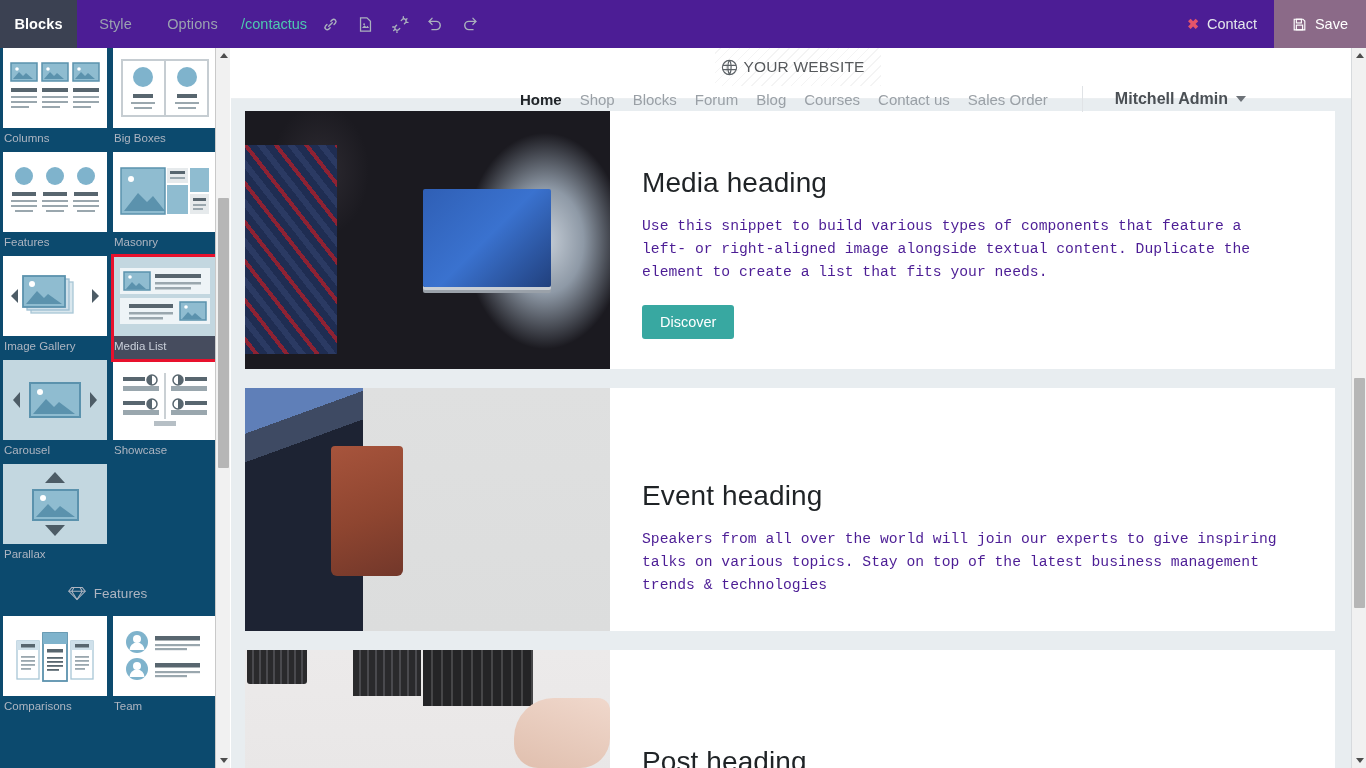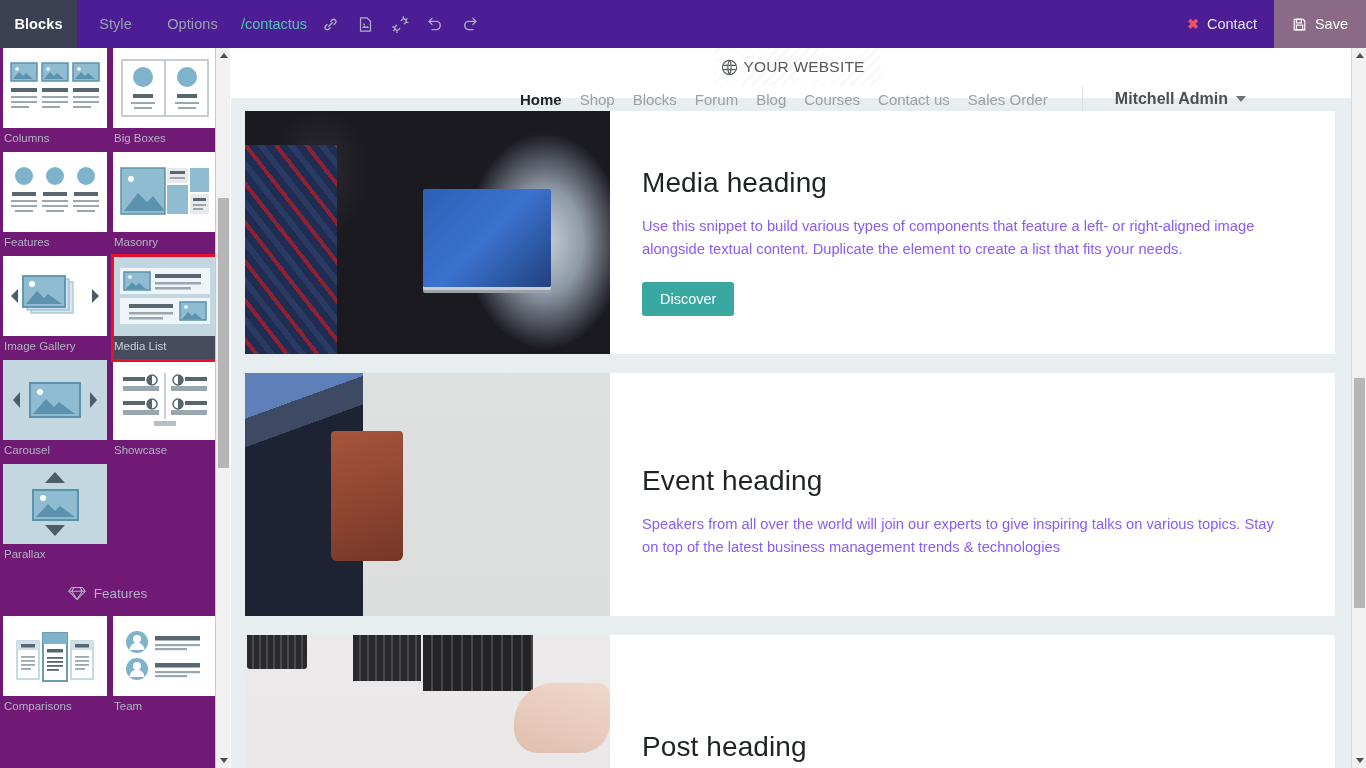--- a/index.html
+++ b/index.html
@@ -47,21 +47,21 @@
   .save-btn {
     display: flex; align-items: center; gap: 8px;
     padding: 16px 18px; height: 48px; cursor: pointer;
     background: #8b6a88; color: #ffffff; font-size: 14.5px;
   }
   .save-ico { display: flex; }
 
   
   .sidebar {
     position: absolute; top: 48px; left: 0; width: 215px; height: 720px;
-    background: #701a75;
+    background: #0c4a6e;
     overflow: hidden;
   }
   .sidebar-inner { position: absolute; top: -6px; left: 0; width: 215px; }
   .block-grid {
     display: grid; grid-template-columns: 104px 104px;
     gap: 0px 6px; padding: 6px 3px 0 3px;
   }
   .block-cell { width: 104px; padding-bottom: 8px; position: relative; }
   .block-thumb {
     width: 104px; height: 80px; background: #ffffff;
@@ -123,21 +123,21 @@
   .user-name { font-size: 16px; color: #4b5055; font-weight: 600; white-space: nowrap; }
   .caret { width:0; height:0; border-left:5px solid transparent; border-right:5px solid transparent; border-top:6px solid #6d7278; }
 
   .page-body { padding: 12px 16px 0 14px; }
   .media-row {
     display: flex; background: #ffffff; margin-bottom: 19px; min-height: 243px;
   }
   .media-img { width: 365px; flex: 0 0 365px; overflow: hidden; position: relative; }
   .media-text { flex: 1 1 auto; padding: 56px 42px 30px 32px; }
   .media-h { font-size: 28px; font-weight: 400; color: #1f2326; margin-bottom: 16px; letter-spacing: .1px; }
-  .media-p { font-size: 14.7px; line-height: 1.56; color: #8b5cf6; max-width: 665px; }
+  .media-p { font-size: 14.7px; line-height: 1.56; color: #4c1d95; max-width: 665px; font-family: Liberation Mono, monospace; }
   .btn-discover {
     display: inline-block; margin-top: 21px;
     background: #38a8a1; color: #ffffff;
     font-size: 14.5px; padding: 9px 18px; border-radius: 3px; cursor: pointer;
   }
   .row2 .media-text { padding-top: 92px; }
   .row3 .media-text { padding-top: 96px; }
   .row3 { min-height: 243px; margin-bottom: 0; }
 
   

